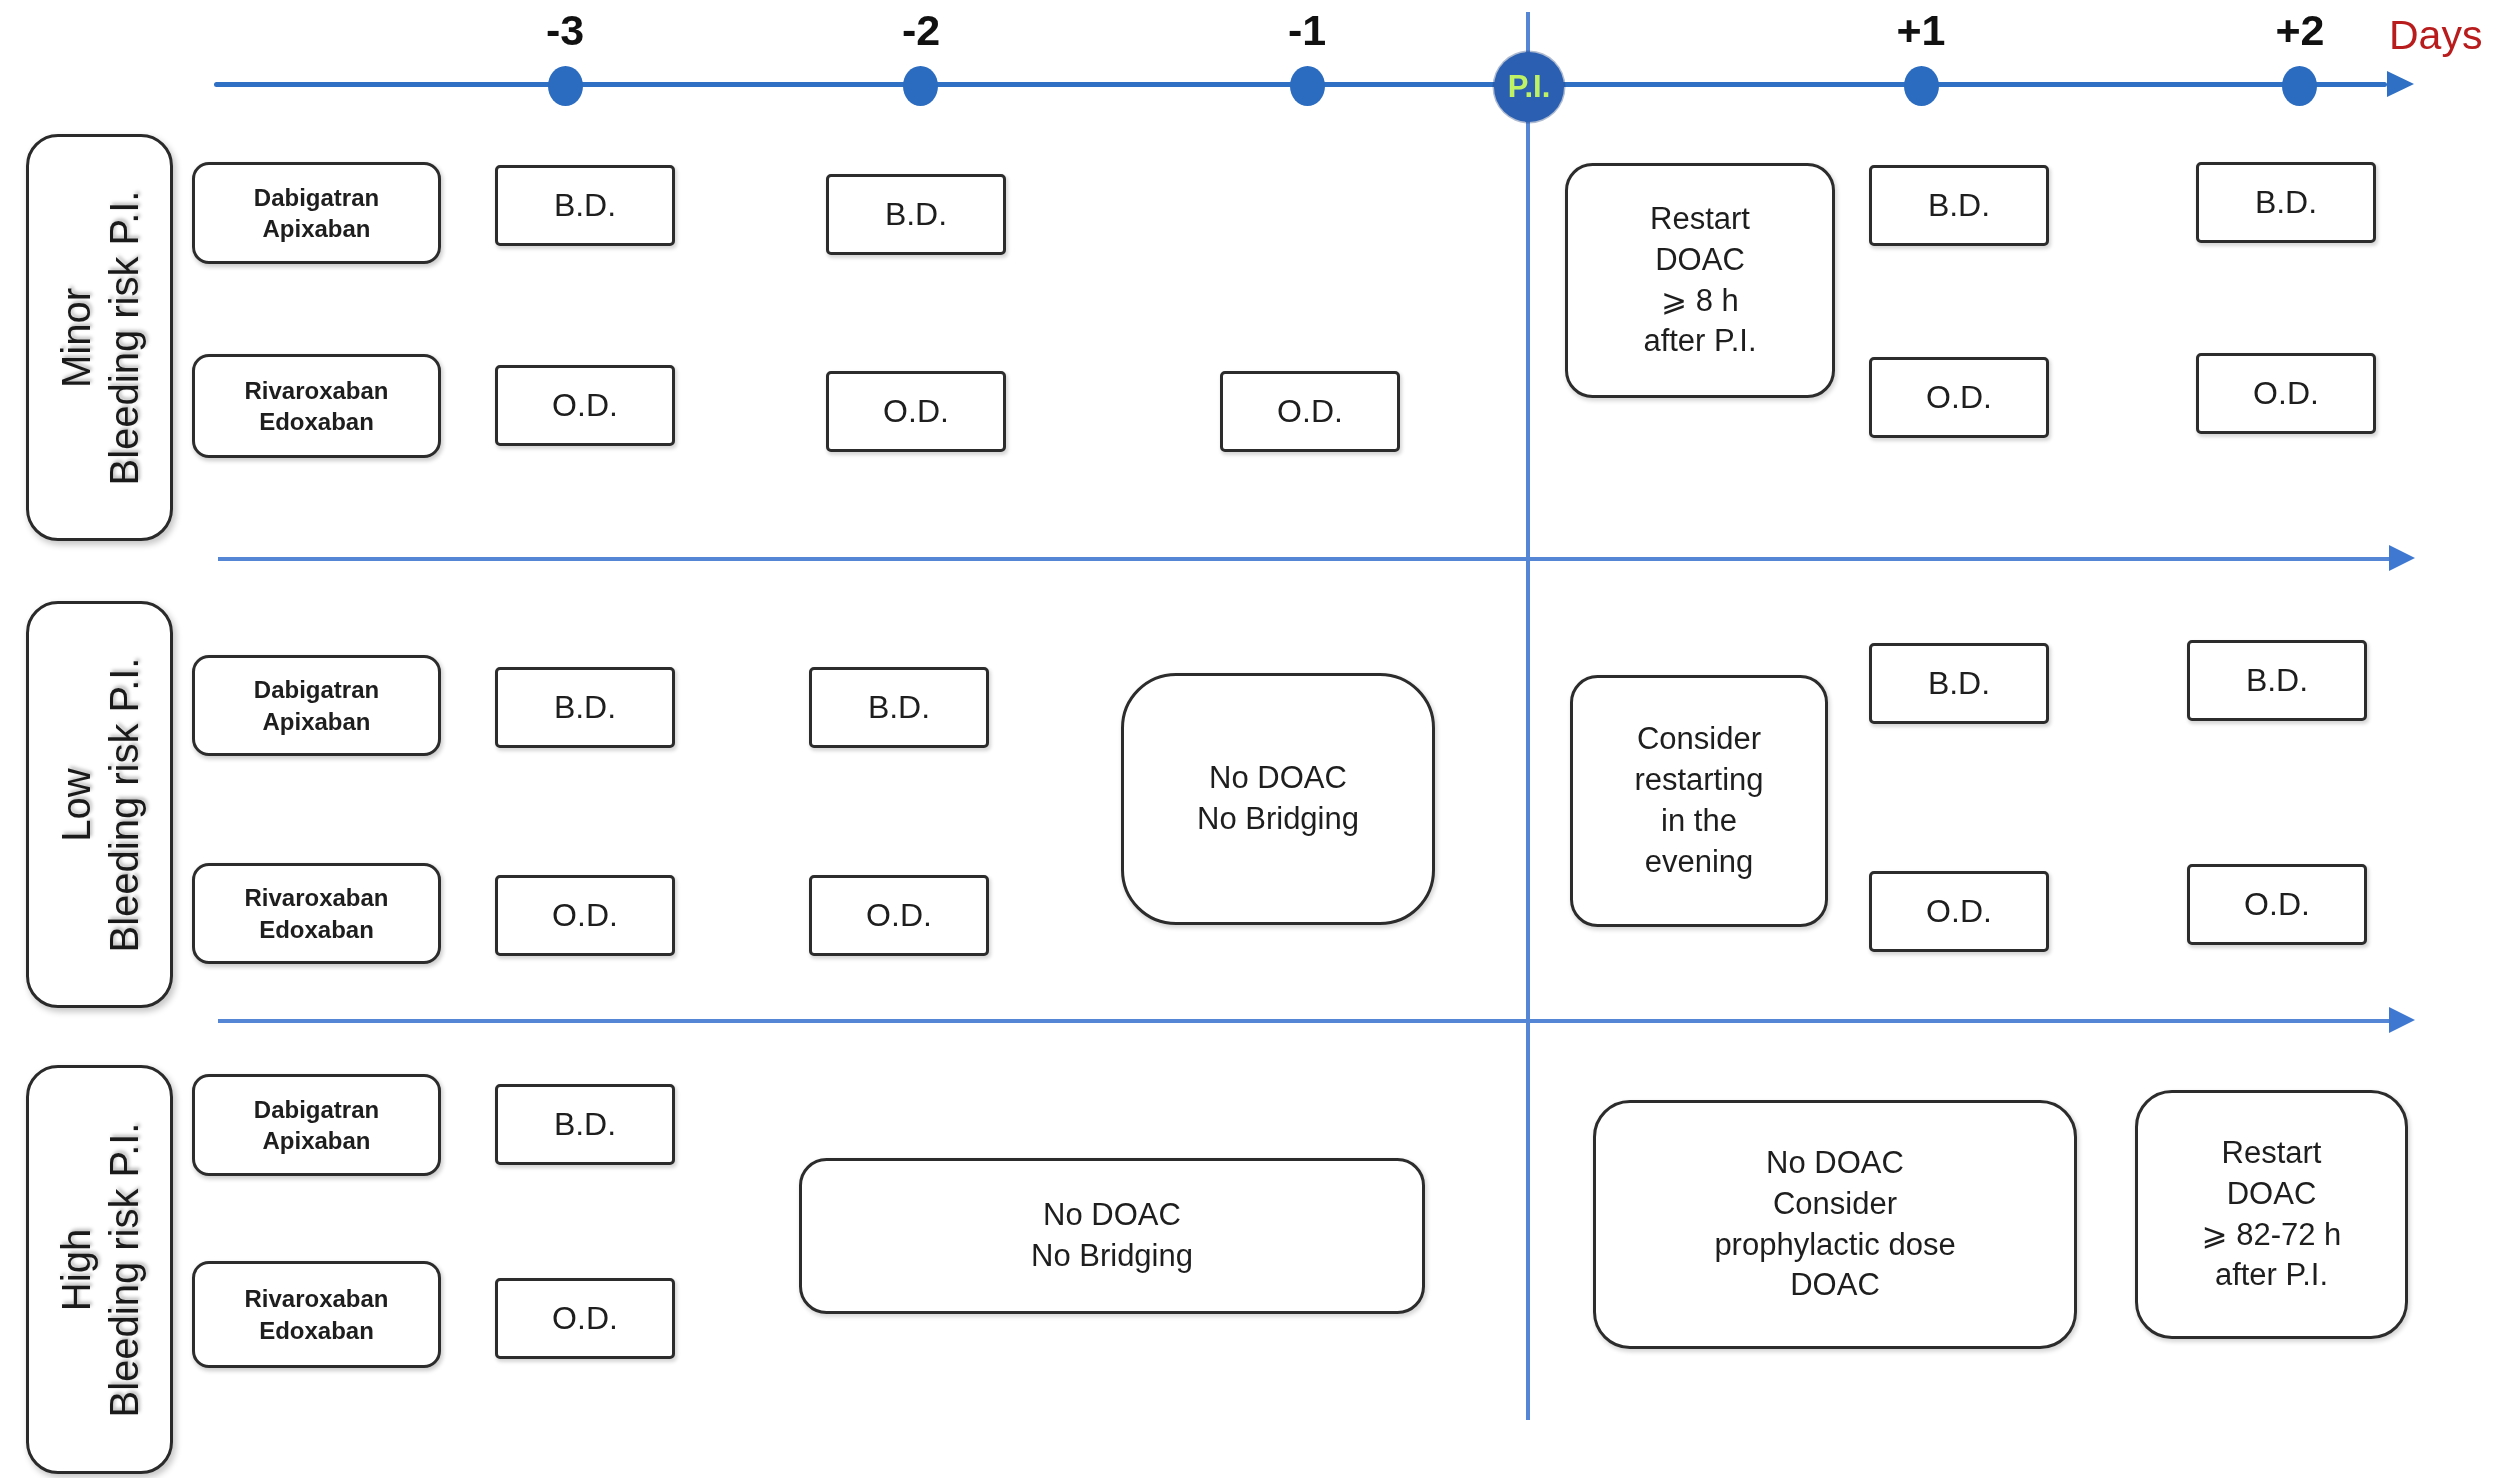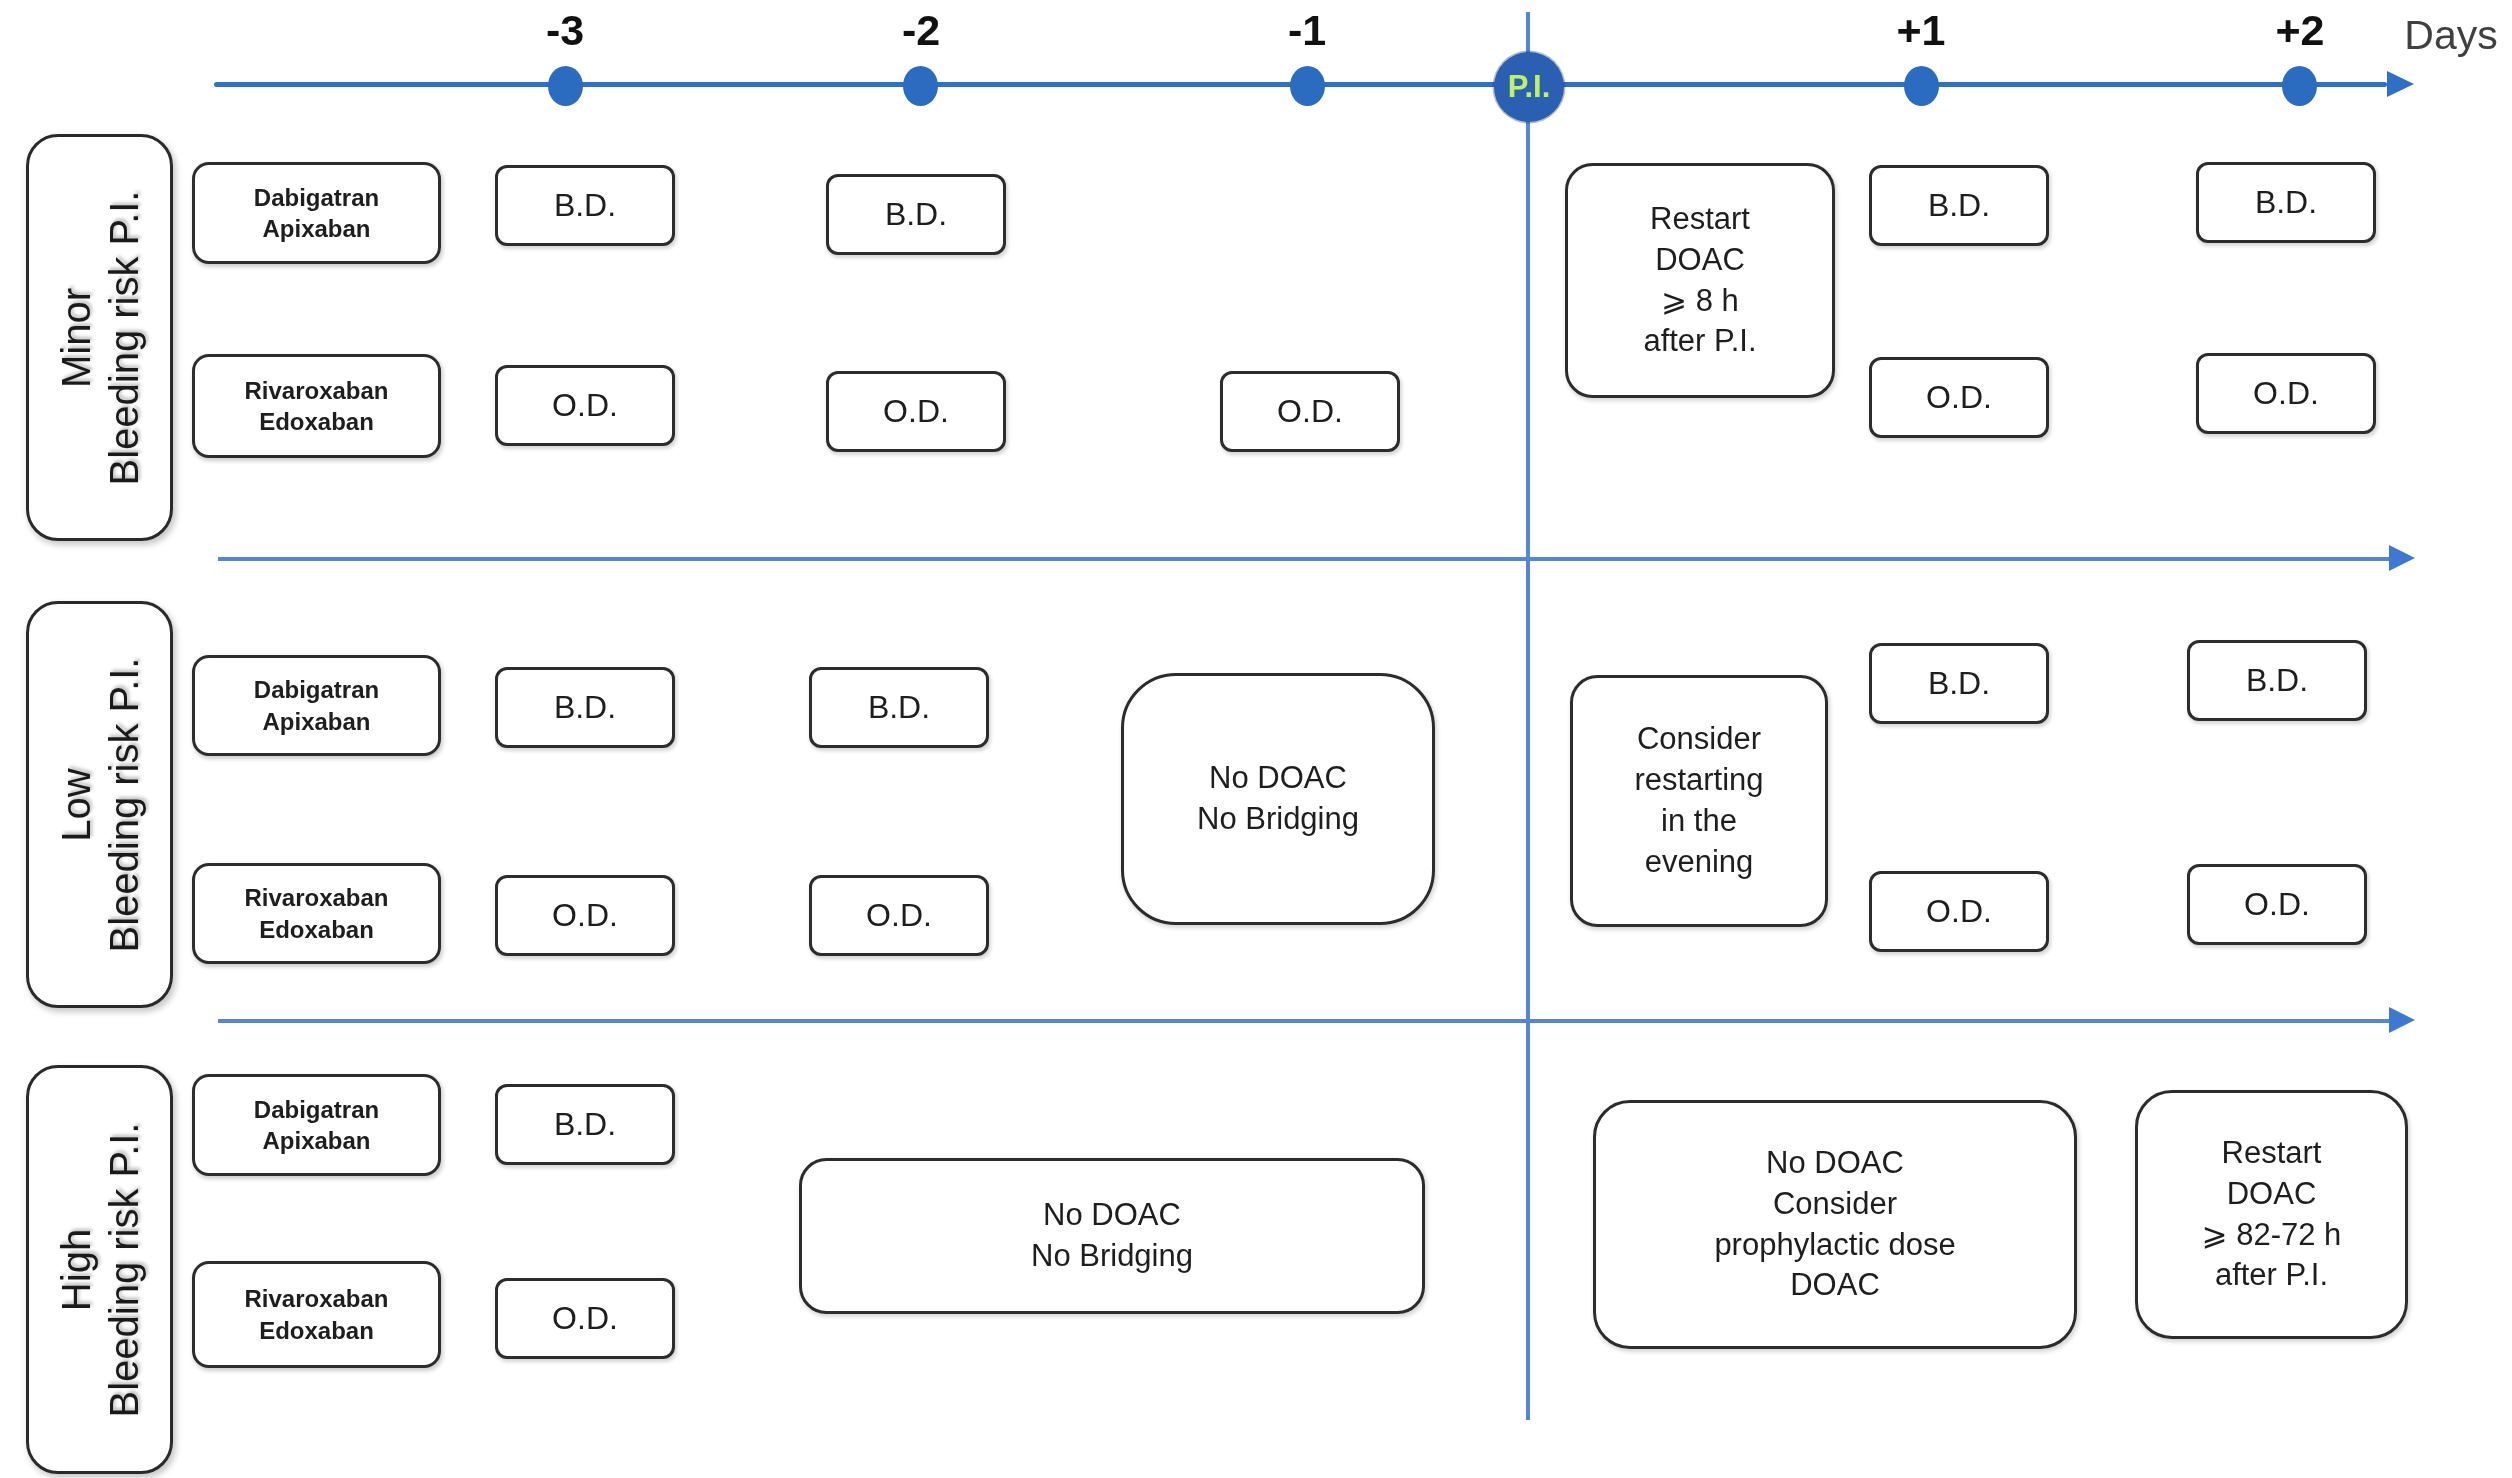--- a/index.html
+++ b/index.html
@@ -13,42 +13,42 @@
   .sep-line{position:absolute;left:218px;width:2171px;height:3.8px;background:#5586d6;}
   .arrow{position:absolute;width:0;height:0;border-top:13.7px solid transparent;border-bottom:13.7px solid transparent;border-left:27.5px solid #2f6fc4;}
   .arrow.sep{border-top-width:13px;border-bottom-width:13px;border-left:26px solid #3f78d0;}
   .tick{position:absolute;top:6.1px;width:122px;text-align:center;font-size:43px;font-weight:bold;color:#111;}
   .dot{position:absolute;top:66px;width:35px;height:40px;border-radius:50%;background:#2b6cc0;}
   .pi-circle{
     position:absolute;left:1494px;top:52px;width:70px;height:70px;border-radius:50%;
     background:#2a5fb2;color:#bef264;display:flex;align-items:center;justify-content:center;
     font-size:31px;font-weight:bold;box-shadow:0 0 0 1.5px rgba(25,60,120,.35);
   }
-  .days{position:absolute;left:2389px;top:12.2px;width:124px;font-size:41px;color:#404040;text-align:center;}
+  .days{position:absolute;left:2389px;top:12.2px;width:124px;font-size:41px;color:#b91c1c;}
   
   .risk-box{
     position:absolute;left:26px;width:141px;background:#fff;
     border:3.8px solid #2a2a2a;border-radius:32px;box-shadow:2.3px 3.1px 6.1px rgba(0,0,0,.22);
   }
   .risk-rot{
     position:absolute;left:50%;top:50%;transform:translate(-50%,-50%) rotate(-90deg);
     text-align:center;white-space:nowrap;font-size:40px;line-height:1.2;color:#1a1a1a;
     text-shadow:2.3px 2.3px 3.8px rgba(0,0,0,.28);
   }
   .risk-rot span{display:block;}
   
   .drug{
     position:absolute;left:192px;width:243px;background:#fff;
     border:3.1px solid #2c2c2c;border-radius:17px;display:flex;flex-direction:column;
     align-items:center;justify-content:center;font-size:24px;font-weight:bold;line-height:1.3;
     box-shadow:1.5px 2.3px 4.6px rgba(0,0,0,.2);text-align:center;
   }
   .dose{
     position:absolute;width:174px;height:75px;background:#fff;
-    border:3.1px solid #2c2c2c;border-radius:12px;display:flex;align-items:center;justify-content:center;
+    border:3.1px solid #2c2c2c;border-radius:5px;display:flex;align-items:center;justify-content:center;
     font-size:32px;box-shadow:1.5px 2.3px 3.8px rgba(0,0,0,.16);
   }
   .msg{
     position:absolute;background:#fff;border:3.1px solid #2c2c2c;
     display:flex;flex-direction:column;align-items:center;justify-content:center;
     font-size:31px;line-height:1.32;text-align:center;box-shadow:1.5px 2.3px 4.6px rgba(0,0,0,.16);
   }
   .msg span{display:block;}
 </style>
 </head>

